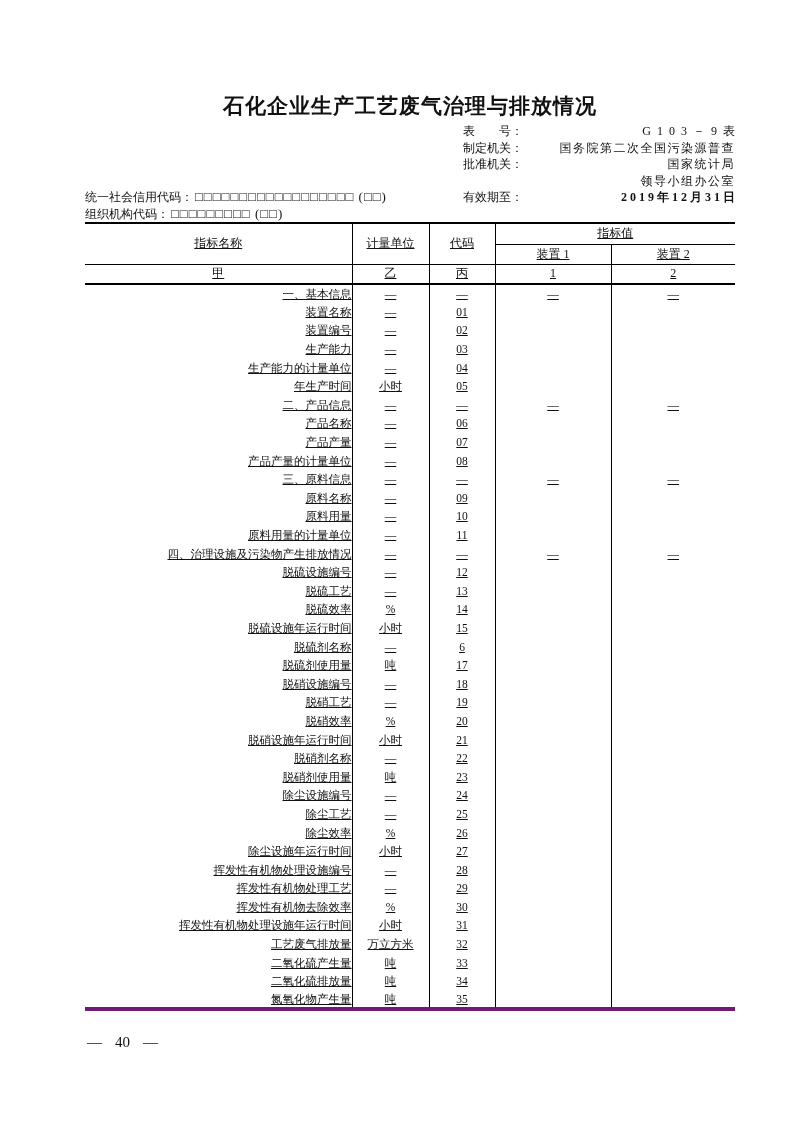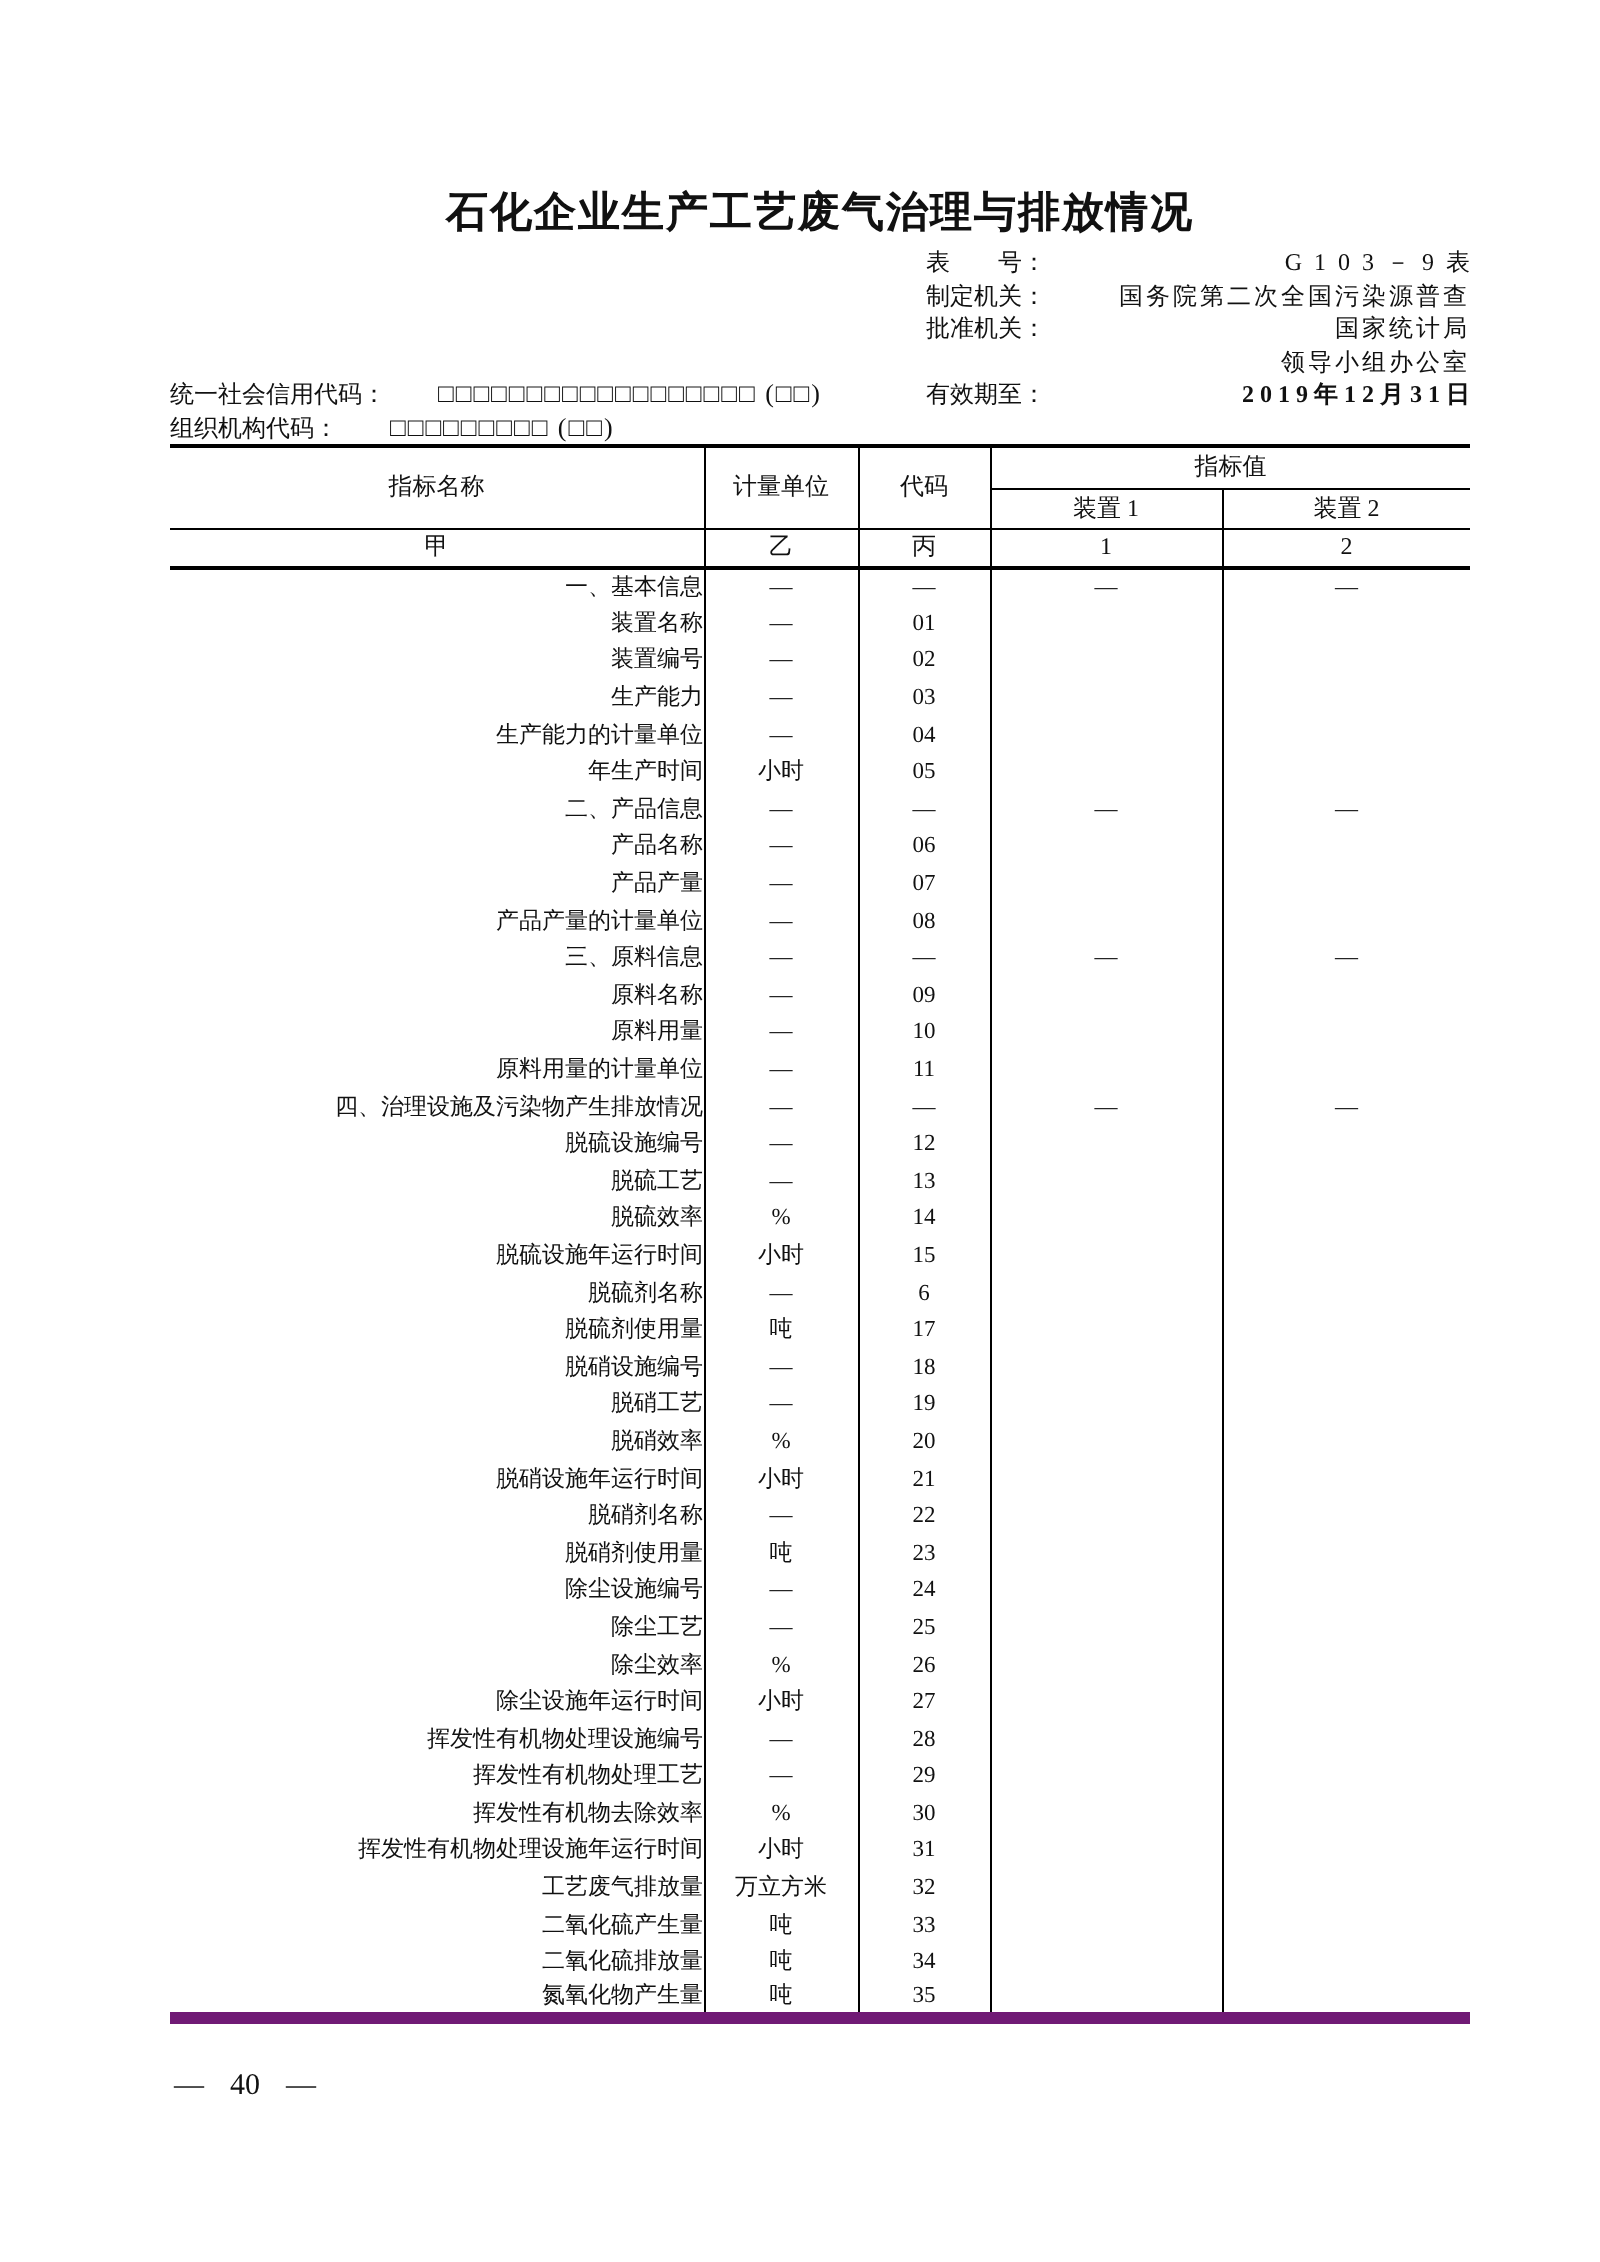--- a/index.html
+++ b/index.html
@@ -20,27 +20,27 @@
   .meta { position:relative; margin-top:4px; height:99px; font-size:12px; }
   .meta-right { position:absolute; right:0; top:0; width:272px; }
   .mrow { display:flex; height:16.5px; line-height:16.5px; align-items:baseline; }
   .mlabel { flex:none; text-align:left; white-space:pre; }
   .mval { flex:1; text-align:right; letter-spacing:1.5px; white-space:nowrap; }
   .mval.spread6 { letter-spacing:6px; margin-right:-6px; }
   .mval.spread4 { letter-spacing:4px; margin-right:-4px; }
   .mval.spread3 { letter-spacing:3px; margin-right:-3px;font-weight:bold; }
 
   .meta-left { position:absolute; left:0; bottom:0; width:378px; }
-  .lrow { display:flex; height:16.5px; line-height:16.5px; align-items:flex-start; white-space:nowrap;gap:24px; }
+  .lrow { display:flex; height:16.5px; line-height:16.5px; align-items:flex-start; white-space:nowrap; }
   .boxes { font-size:13px; letter-spacing:1px; margin-left:2px; }
   .unit-row .year { margin-left:auto; margin-right:8px; letter-spacing:6px; }
 
   table.form {
     width:650px; border-collapse:collapse; table-layout:fixed;
-    border-top:2px solid #000; border-bottom:6px solid #701a75;
+    border-top:2px solid #000; border-bottom:4px solid #701a75;text-decoration:underline;
   }
   col.c1 { width:267px; } col.c2 { width:77px; } col.c3 { width:66px; }
   col.c4 { width:116px; } col.c5 { width:124px; }
   th, td { font-weight:normal; vertical-align:middle; }
   thead th { font-size:12px; text-align:center; }
   .vr { border-right:1px solid #000; }
   th.hspan { height:41px; }
   th.hval { height:21px; border-bottom:1px solid #000; }
   th.hdev { height:20px; }
   tr.keyrow td {

